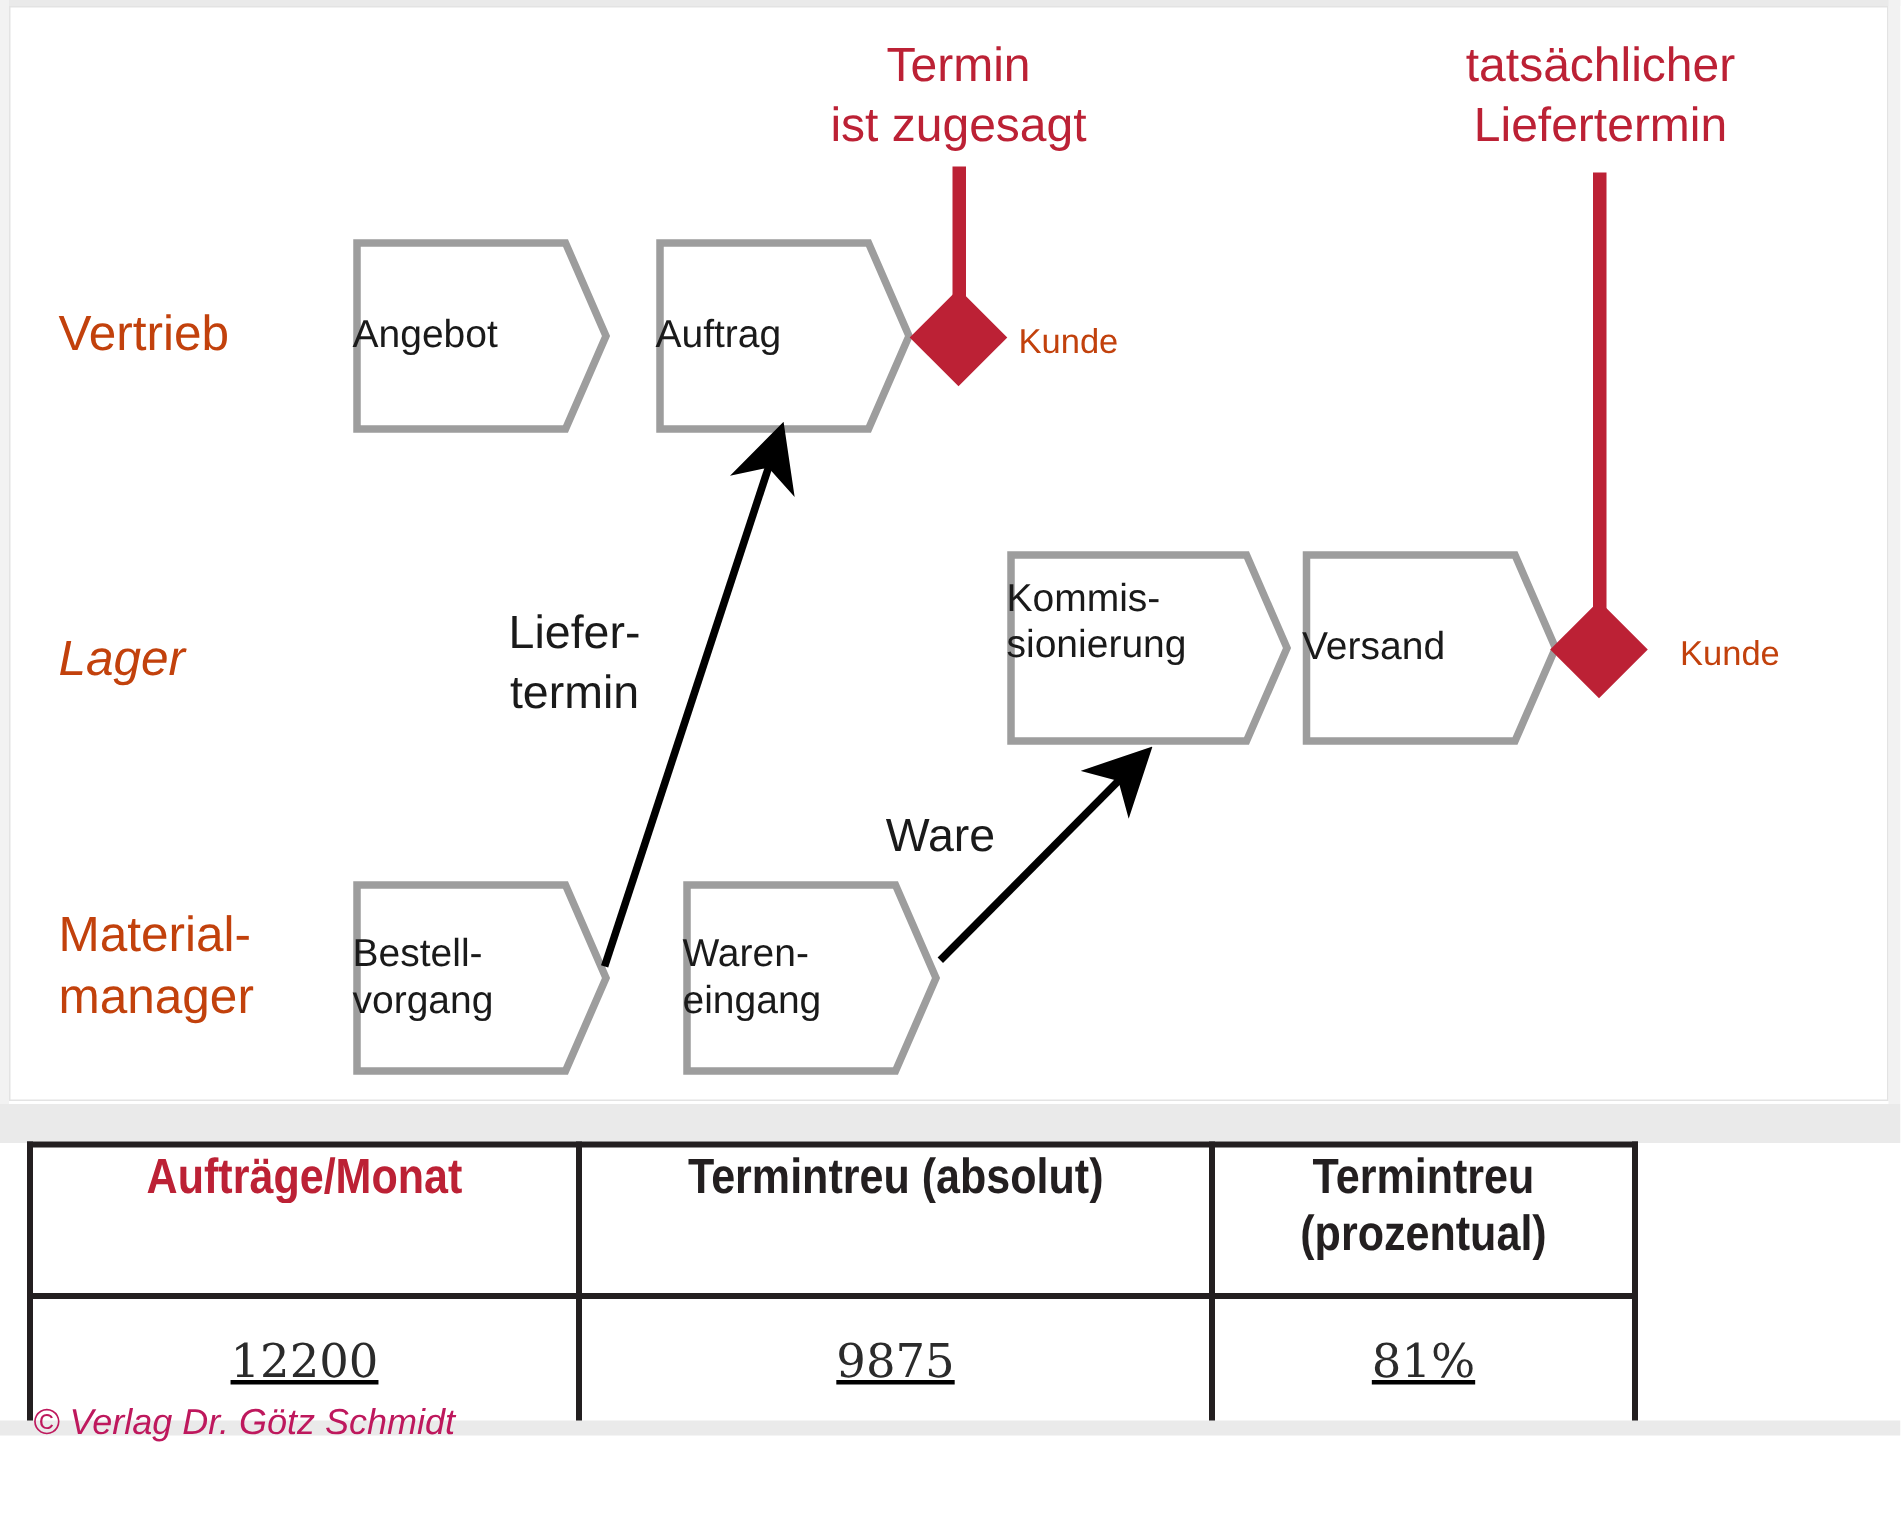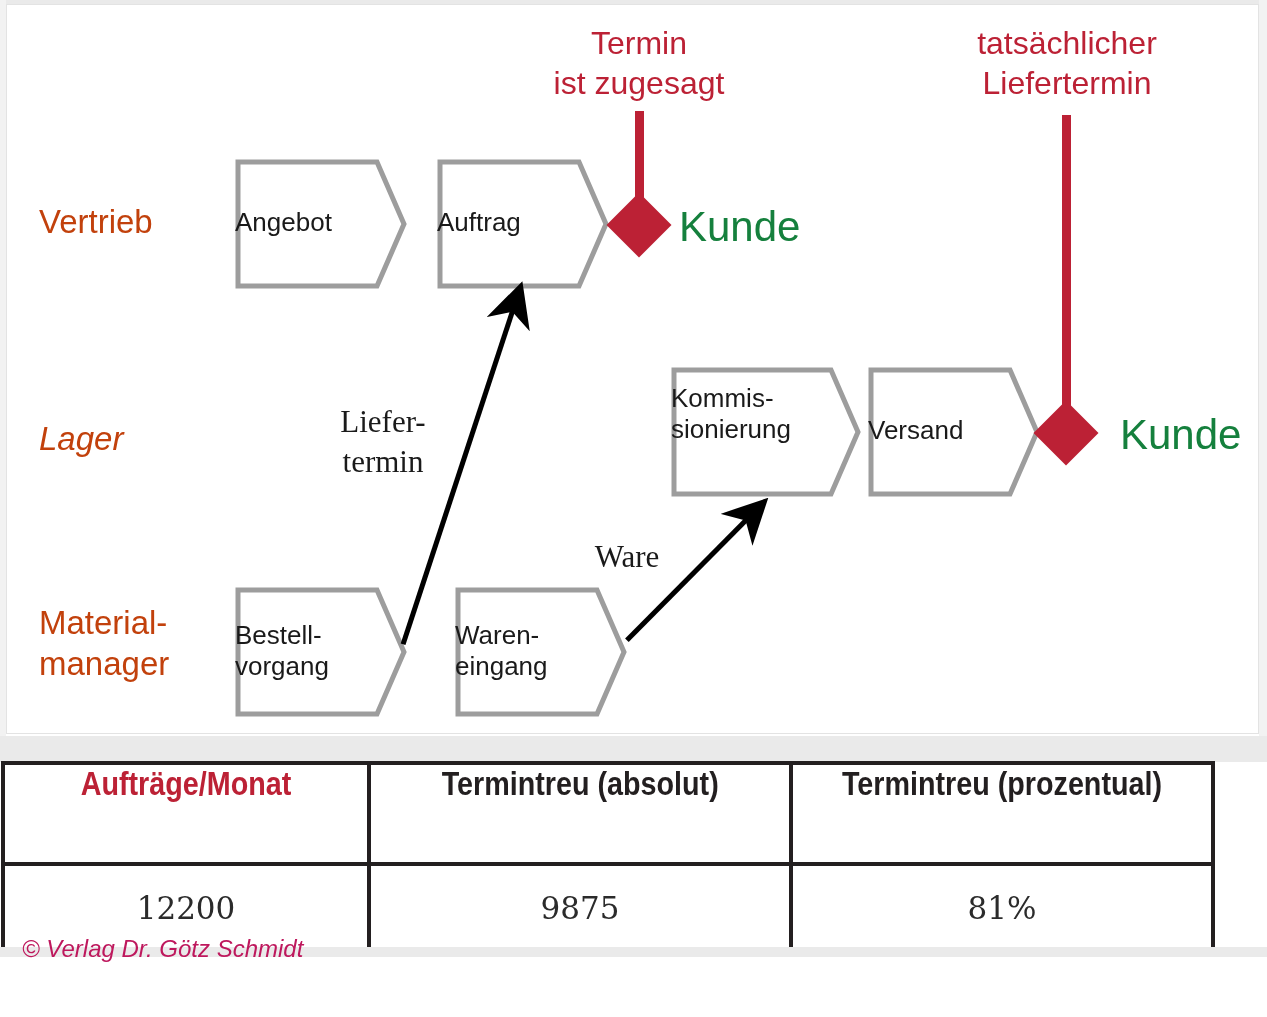--- a/index.html
+++ b/index.html
@@ -119,22 +119,22 @@
     width: 46px;
     height: 46px;
     background: #bc2135;
     transform: rotate(45deg);
   }
   #diamond-1 { left: 609px; top: 197px; }
   #diamond-2 { left: 1036px; top: 405px; }
 
   .kunde-label {
     position: absolute;
-    color: #15803d;
-    font-size: 42px;
+    color: #c2410c;
+    font-size: 23px;
     line-height: 38px;
     font-family: "Liberation Sans", sans-serif;
   }
   #kunde-1 { left: 672px; top: 203px; }
   #kunde-2 { left: 1113px; top: 411px; }
 
   .red-note {
     position: absolute;
     color: #bc2135;
     font-size: 32px;
@@ -147,42 +147,43 @@
   #note-liefer  { left: 920px; top: 18px; width: 280px; }
 
   
   .flow-label {
     position: absolute;
     color: #1a1a1a;
     font-size: 31px;
     line-height: 40px;
     text-align: center;
     white-space: pre-line;
-    font-family: Liberation Serif, serif;
+    font-family: Liberation Sans, sans-serif;
   }
   #label-liefertermin { left: 286px; top: 397px; width: 180px; }
   #label-ware         { left: 530px; top: 532px; width: 180px; }
 
   #arrows {
     position: absolute;
     left: 0; top: 0;
     width: 1267px;
     height: 736px;
     pointer-events: none;
   }
 
   
   .metrics-table {
     position: absolute;
-    left: 1px;
+    left: 18px;
     top: 761px;
-    width: 1214px;
+    width: 1074px;
     border-collapse: collapse;
     table-layout: fixed;
     background: #ffffff;
+    text-decoration: underline;
   }
   .metrics-table td, .metrics-table th {
     border: 4px solid #231f20;
     padding: 0;
     background: #ffffff;
   }
   .th-cell {
     height: 97px;
     vertical-align: top;
     padding: 6px 10px 0 10px;

